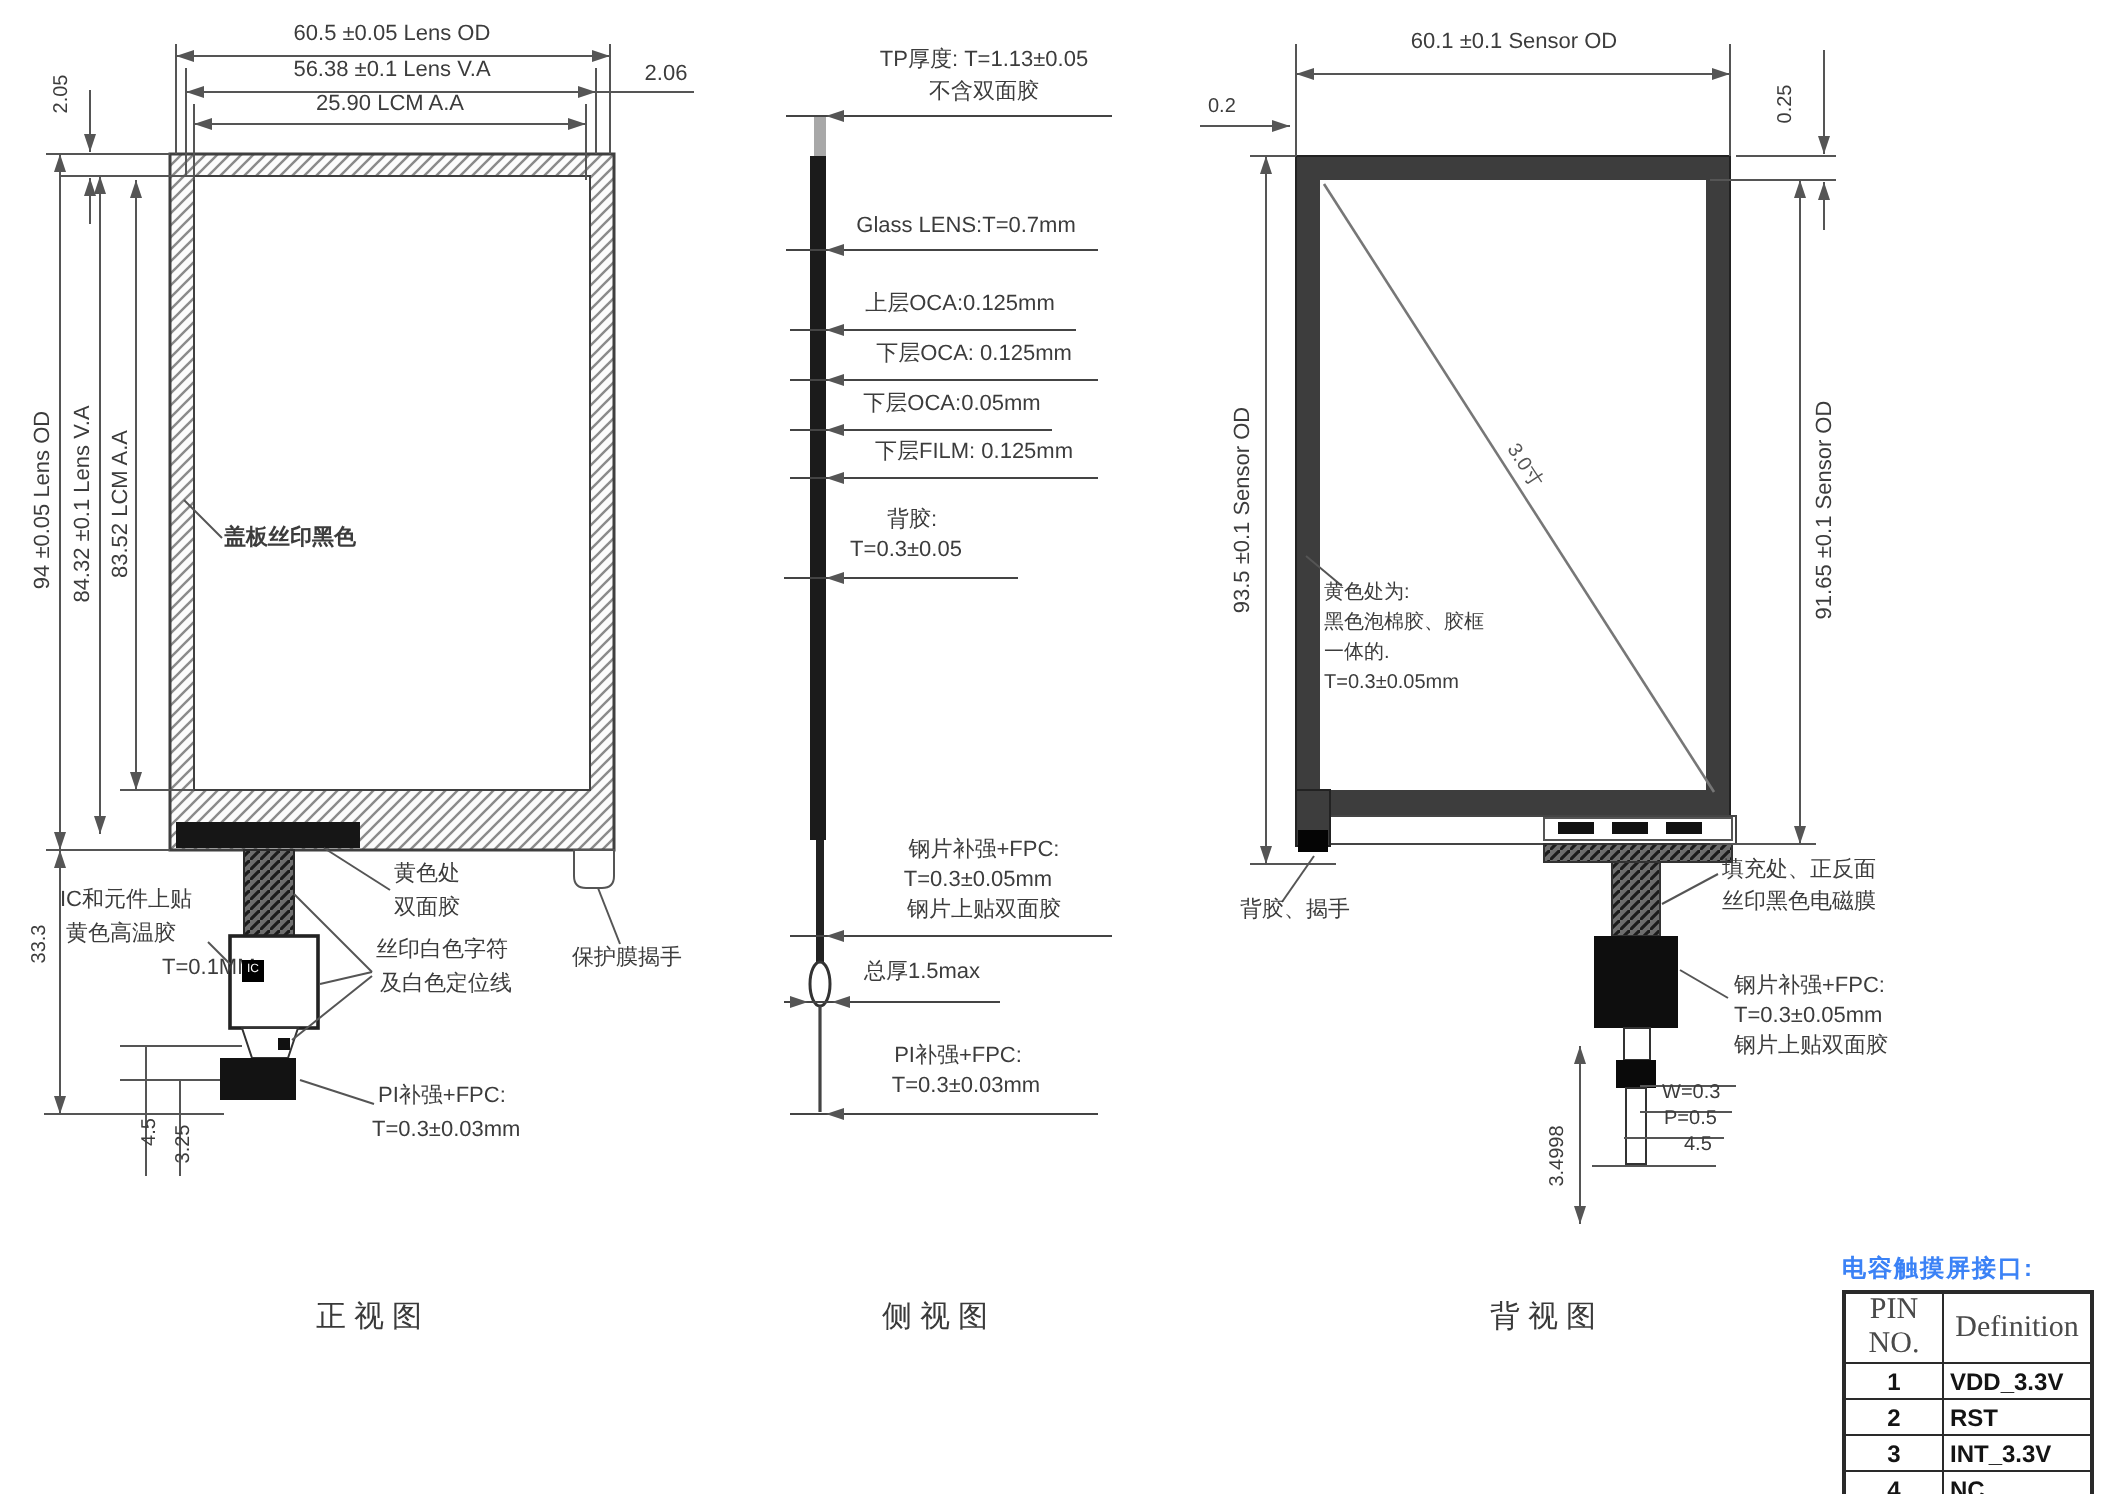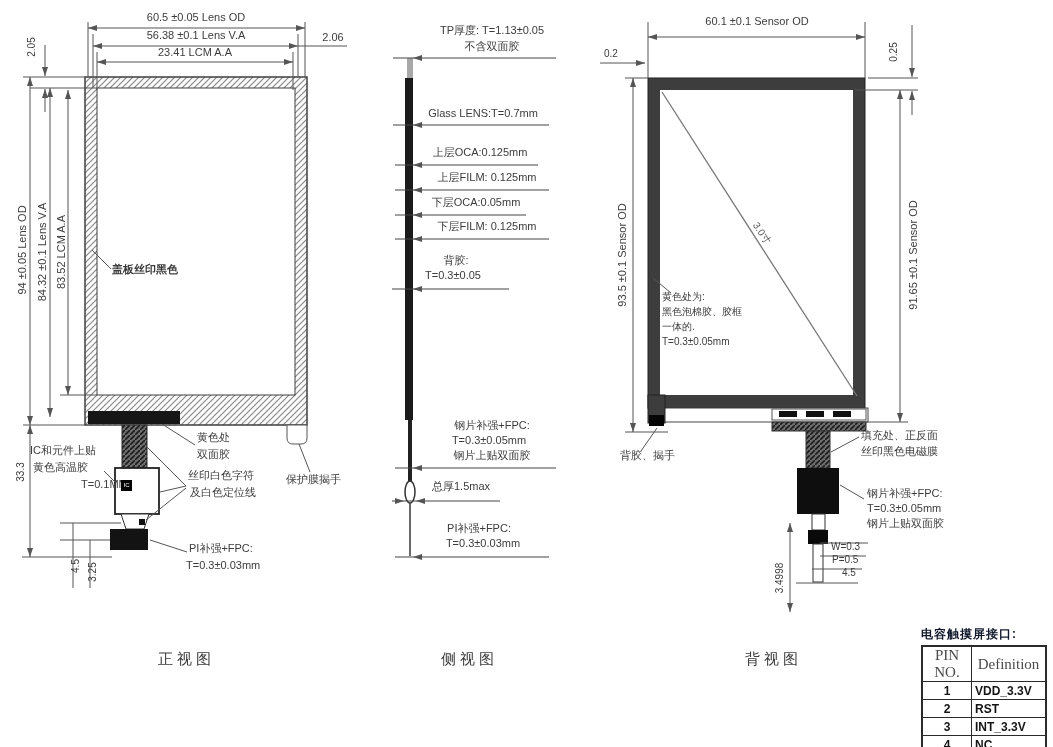--- a/index.html
+++ b/index.html
@@ -8,21 +8,21 @@
   svg.draw { position:absolute; left:0; top:0; }
   .t { position:absolute; white-space:nowrap; font-size:11px; color:#3c3c3c; line-height:13px; }
   .c { transform:translateX(-50%); }
   .v { transform:translate(-50%,-50%) rotate(-90deg); }
   .s10 { font-size:10px; }
   .cap { font-size:15px; letter-spacing:4px; color:#3a3a3a; }
   .diag { transform:translate(-50%,-50%) rotate(57deg); font-size:10px; color:#555; }
   .icsq { position:absolute; left:121px; top:480px; width:11px; height:11px; background:#000;
           color:#fff; font-size:6px; line-height:11px; text-align:center; }
   .pin-table { position:absolute; width:130px; }
-  .pt-title { font-size:12px; font-weight:bold; color:#0f172a; margin-bottom:2px; letter-spacing:1px; }
+  .pt-title { font-size:12px; font-weight:bold; color:#3b82f6; margin-bottom:2px; letter-spacing:1px; }
   .pin-table table { border-collapse:collapse; width:126px; border:2px solid #2a2a2a; }
   .pin-table th { font-family:"Liberation Serif", serif; font-size:15px; font-weight:normal;
                   color:#4a4a4a; border:1px solid #2a2a2a; height:17px; padding:0 2px; }
   .pin-table td { border:1px solid #2a2a2a; font-size:12px; font-weight:bold; color:#141414;
                   height:17px; padding:0 3px; }
   .pin-table td.pin { text-align:center; width:42px; }
 </style>
 </head>
 <body>
 
@@ -169,21 +169,21 @@
 
     <line x1="653" y1="278" x2="671" y2="293"></line>
     <line x1="657" y1="428" x2="641" y2="451"></line>
     <line x1="831" y1="452" x2="859" y2="437"></line>
     <line x1="840" y1="485" x2="864" y2="499"></line>
   </g>
 </svg>
 
 <div class="t c" style="left:196px;top:11px;">60.5 ±0.05 Lens OD</div>
 <div class="t c" style="left:196px;top:29px;">56.38 ±0.1 Lens V.A</div>
-<div class="t c" style="left:195px;top:46px;">23.41 LCM A.A</div>
+<div class="t c" style="left:195px;top:46px;">25.90 LCM A.A</div>
 <div class="t c" style="left:333px;top:31px;">2.06</div>
 <div class="t v s10" style="left:31px;top:47px;">2.05</div>
 <div class="t v" style="left:22px;top:250px;">94 ±0.05 Lens OD</div>
 <div class="t v" style="left:42px;top:252px;">84.32 ±0.1 Lens V.A</div>
 <div class="t v" style="left:61px;top:252px;">83.52 LCM A.A</div>
 <div class="t v s10" style="left:20px;top:472px;">33.3</div>
 <div class="t v s10" style="left:75px;top:566px;">4.5</div>
 <div class="t v s10" style="left:92px;top:572px;">3.25</div>
 <div class="t" style="left:112px;top:263px;font-weight:bold;">盖板丝印黑色</div>
 <div class="t" style="left:30px;top:444px;text-align:center;">IC和元件上贴</div>
@@ -196,21 +196,21 @@
 <div class="t" style="left:286px;top:473px;">保护膜揭手</div>
 <div class="t" style="left:189px;top:542px;">PI补强+FPC:</div>
 <div class="t" style="left:186px;top:559px;">T=0.3±0.03mm</div>
 <div class="icsq">IC</div>
 <div class="t cap" style="left:158px;top:652px;">正视图</div>
 
 <div class="t c" style="left:492px;top:24px;">TP厚度: T=1.13±0.05</div>
 <div class="t c" style="left:492px;top:40px;">不含双面胶</div>
 <div class="t c" style="left:483px;top:107px;">Glass LENS:T=0.7mm</div>
 <div class="t c" style="left:480px;top:146px;">上层OCA:0.125mm</div>
-<div class="t c" style="left:487px;top:171px;">上层FILM: 0.125mm</div>
+<div class="t c" style="left:487px;top:171px;">下层OCA: 0.125mm</div>
 <div class="t c" style="left:476px;top:196px;">下层OCA:0.05mm</div>
 <div class="t c" style="left:487px;top:220px;">下层FILM: 0.125mm</div>
 <div class="t c" style="left:456px;top:254px;">背胶:</div>
 <div class="t c" style="left:453px;top:269px;">T=0.3±0.05</div>
 <div class="t c" style="left:492px;top:419px;">钢片补强+FPC:</div>
 <div class="t c" style="left:489px;top:434px;">T=0.3±0.05mm</div>
 <div class="t c" style="left:492px;top:449px;">钢片上贴双面胶</div>
 <div class="t c" style="left:461px;top:480px;">总厚1.5max</div>
 <div class="t c" style="left:479px;top:522px;">PI补强+FPC:</div>
 <div class="t c" style="left:483px;top:537px;">T=0.3±0.03mm</div>

